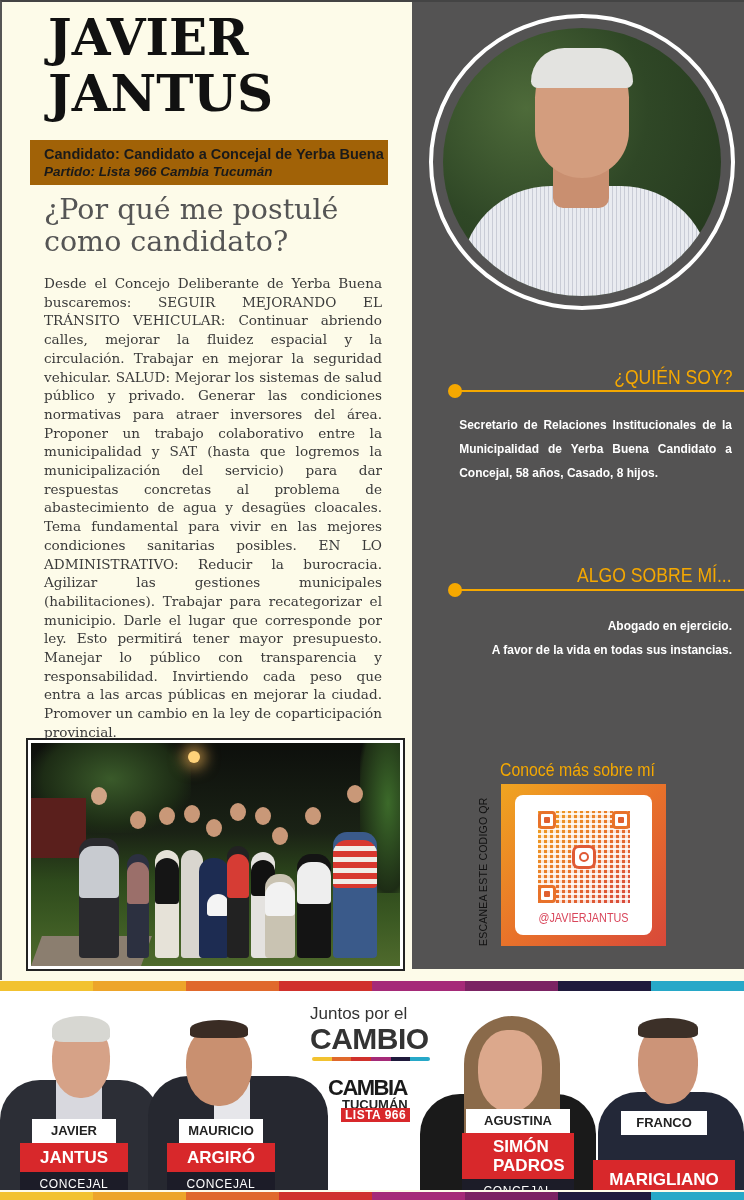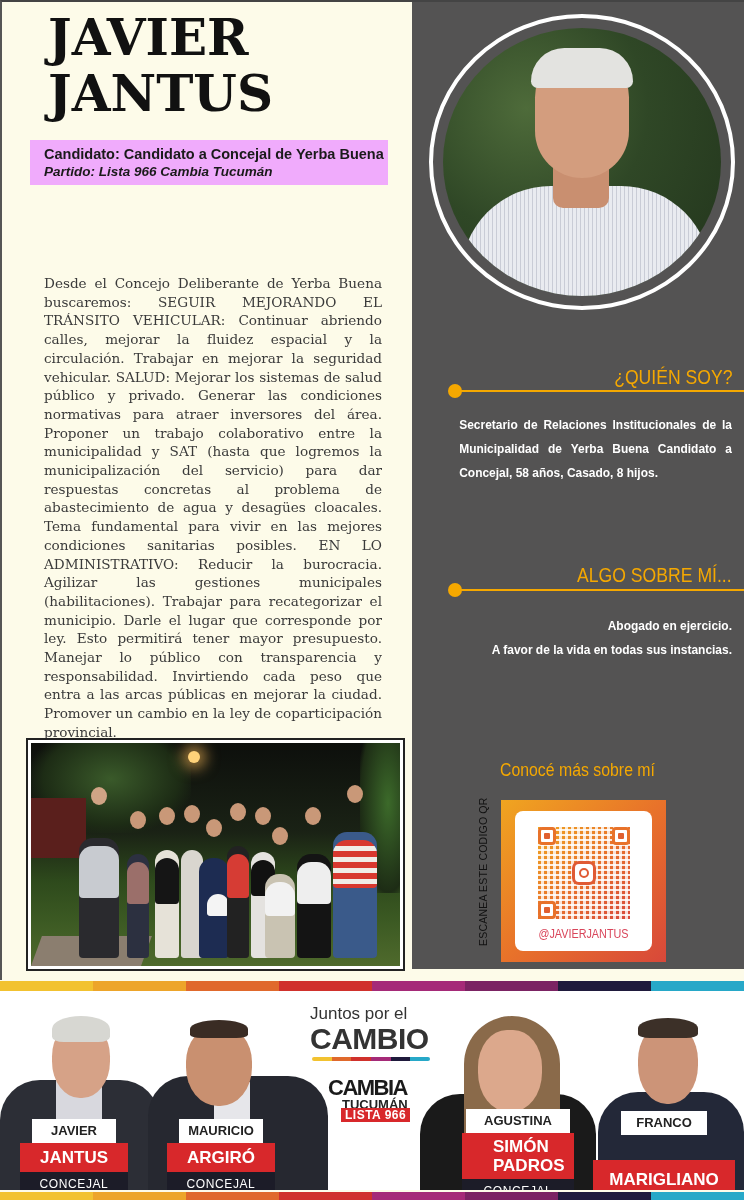--- a/index.html
+++ b/index.html
@@ -3,21 +3,21 @@
 <meta charset="utf-8">
 <style>
   * { box-sizing: border-box; margin: 0; padding: 0; }
   html, body { width: 744px; height: 1200px; overflow: hidden; background: #fdfbe9; }
   body { position: relative; font-family: "Liberation Sans", sans-serif; }
 
   .page { position: absolute; left: 0; top: 0; width: 744px; height: 980px; background: #fdfbe9; border-left: 2px solid #555; border-top: 2px solid #444; }
 
   
   .name-title { position: absolute; left: 46px; top: 8px; font-family: "DejaVu Serif", serif; font-weight: bold; font-size: 50px; line-height: 56px; color: #111; letter-spacing: 0px; }
-  .candidate-band { position: absolute; left: 28px; top: 138px; width: 358px; height: 45px; background: #f0abfc; padding: 5px 0 0 14px; }
+  .candidate-band { position: absolute; left: 28px; top: 138px; width: 358px; height: 45px; background: #a16207; padding: 5px 0 0 14px; }
   .candidate-band .line1 { font-family: "Liberation Sans", sans-serif; font-weight: bold; font-size: 14.5px; color: #1a1a1a; line-height: 18px; }
   .candidate-band .line2 { font-family: "Liberation Sans", sans-serif; font-weight: bold; font-style: italic; font-size: 13.5px; color: #1a1a1a; line-height: 17px; }
   .why-title { position: absolute; left: 42px; top: 192px; width: 350px; font-family: "DejaVu Serif", serif; font-size: 28.5px; line-height: 32px; color: #555; }
   .why-body { position: absolute; left: 42px; top: 272px; width: 338px; font-family: "DejaVu Serif", serif; font-size: 13.6px; line-height: 18.7px; color: #3a3a3a; text-align: justify; hyphens: auto; }
 
   .family-photo { position: absolute; left: 24px; top: 736px; width: 379px; height: 233px; border: 2px solid #222; background: #fff; padding: 3px; }
   .family-photo .scene { width: 100%; height: 100%; position: relative; overflow: hidden;
     background: linear-gradient(180deg, #0d0f0c 0%, #1a2215 40%, #2e4a1c 62%, #3c5a23 80%, #4f6a2c 100%); }
   .scene .tree-l { position: absolute; left: 0; top: 0; width: 160px; height: 90px; background: radial-gradient(ellipse at 50% 40%, #3a5a2a 0%, #1d2c15 60%, transparent 75%); }
   .scene .tree-r { position: absolute; right: 0; top: 0; width: 40px; height: 150px; background: radial-gradient(ellipse at 70% 40%, #3c6a2a 0%, #1d2c15 70%, transparent 80%); }
@@ -39,21 +39,21 @@
   .portrait .hair { position: absolute; left: 88px; top: 20px; width: 102px; height: 40px; border-radius: 50px 50px 10px 10px; background: #e3e3e0; }
 
   .section-head { position: absolute; right: 14px; font-family: "Liberation Sans", sans-serif; font-size: 20px; color: #f5a800; letter-spacing: 0px; transform: scaleX(.88); transform-origin: right center; }
   .section-line { position: absolute; left: 44px; width: 290px; height: 2px; background: #f5a800; }
   .section-dot { position: absolute; left: 36px; width: 14px; height: 14px; border-radius: 50%; background: #f5a800; }
   .section-body { position: absolute; right: 14px; font-family: "Liberation Sans", sans-serif; font-weight: bold; font-size: 13.6px; line-height: 24px; color: #fff; transform: scaleX(.88); transform-origin: right center; }
   .who-body { width: 310px; text-align: justify; text-align-last: left; }
   .about-body { width: 320px; text-align: right; }
 
   .qr-title { position: absolute; left: 88px; top: 758px; font-family: "Liberation Sans", sans-serif; font-size: 18px; color: #f5a800; transform: scaleX(.88); transform-origin: left center; }
-  .qr-box { position: absolute; left: 89px; top: 798px; width: 165px; height: 162px; background: linear-gradient(135deg, #f0a520 0%, #e8722a 50%, #d8483a 100%); padding: 11px 14px; }
+  .qr-box { position: absolute; left: 89px; top: 782px; width: 165px; height: 162px; background: linear-gradient(135deg, #f0a520 0%, #e8722a 50%, #d8483a 100%); padding: 11px 14px; }
   .qr-card { width: 100%; height: 100%; background: #fff; border-radius: 8px; position: relative; }
   .qr-code { position: absolute; left: 23px; top: 16px; width: 92px; height: 92px;
     background:
       repeating-linear-gradient(0deg, transparent 0 3px, rgba(255,255,255,.85) 3px 5px),
       repeating-linear-gradient(90deg, transparent 0 3px, rgba(255,255,255,.8) 3px 6px),
       linear-gradient(135deg, #f0a520, #e8722a 50%, #d8483a); }
   .qr-finder { position: absolute; width: 18px; height: 18px; border: 3px solid #e8722a; border-radius: 4px; background: #fff; }
   .qr-finder::after { content: ""; position: absolute; left: 3px; top: 3px; width: 6px; height: 6px; background: #e06030; border-radius: 1px; }
   .qr-ig { position: absolute; left: 34px; top: 34px; width: 24px; height: 24px; border: 3px solid #e05a34; border-radius: 7px; background: #fff; }
   .qr-ig::after { content: ""; position: absolute; left: 4px; top: 4px; width: 10px; height: 10px; border: 2.5px solid #e05a34; border-radius: 50%; box-sizing: border-box; }
@@ -90,20 +90,21 @@
   <div class="name-title">
     <div>JAVIER</div>
     <div>JANTUS</div>
   </div>
 
   <div class="candidate-band">
     <div class="line1">Candidato: Candidato a Concejal de Yerba Buena</div>
     <div class="line2">Partido: Lista 966 Cambia Tucumán</div>
   </div>
 
+  <div class="why-title">¿Por qué me postulé como candidato?</div>
   <div class="why-body" lang="es">Desde el Concejo Deliberante de Yerba Buena buscaremos: SEGUIR MEJORANDO EL TRÁNSITO VEHICULAR: Continuar abriendo calles, mejorar la fluidez espacial y la circulación. Trabajar en mejorar la seguridad vehicular. SALUD: Mejorar los sistemas de salud público y privado. Generar las condiciones normativas para atraer inversores del área. Proponer un trabajo colaborativo entre la municipalidad y SAT (hasta que logremos la municipalización del servicio) para dar respuestas concretas al problema de abastecimiento de agua y desagües cloacales. Tema fundamental para vivir en las mejores condiciones sanitarias posibles. EN LO ADMINISTRATIVO: Reducir la burocracia. Agilizar las gestiones municipales (habilitaciones). Trabajar para recategorizar el municipio. Darle el lugar que corresponde por ley. Esto permitirá tener mayor presupuesto. Manejar lo público con transparencia y responsabilidad. Invirtiendo cada peso que entra a las arcas públicas en mejorar la ciudad. Promover un cambio en la ley de coparticipación provincial.</div>
 
   <div class="family-photo">
     <div class="scene">
       <div class="tree-l"></div>
       <div class="tree-r"></div>
       <div class="light"></div>
       <div class="fence"></div>
       <div class="path"></div>
       <div class="person" style="left:48px;width:40px;height:120px;background:#2a2a2e;"></div>

